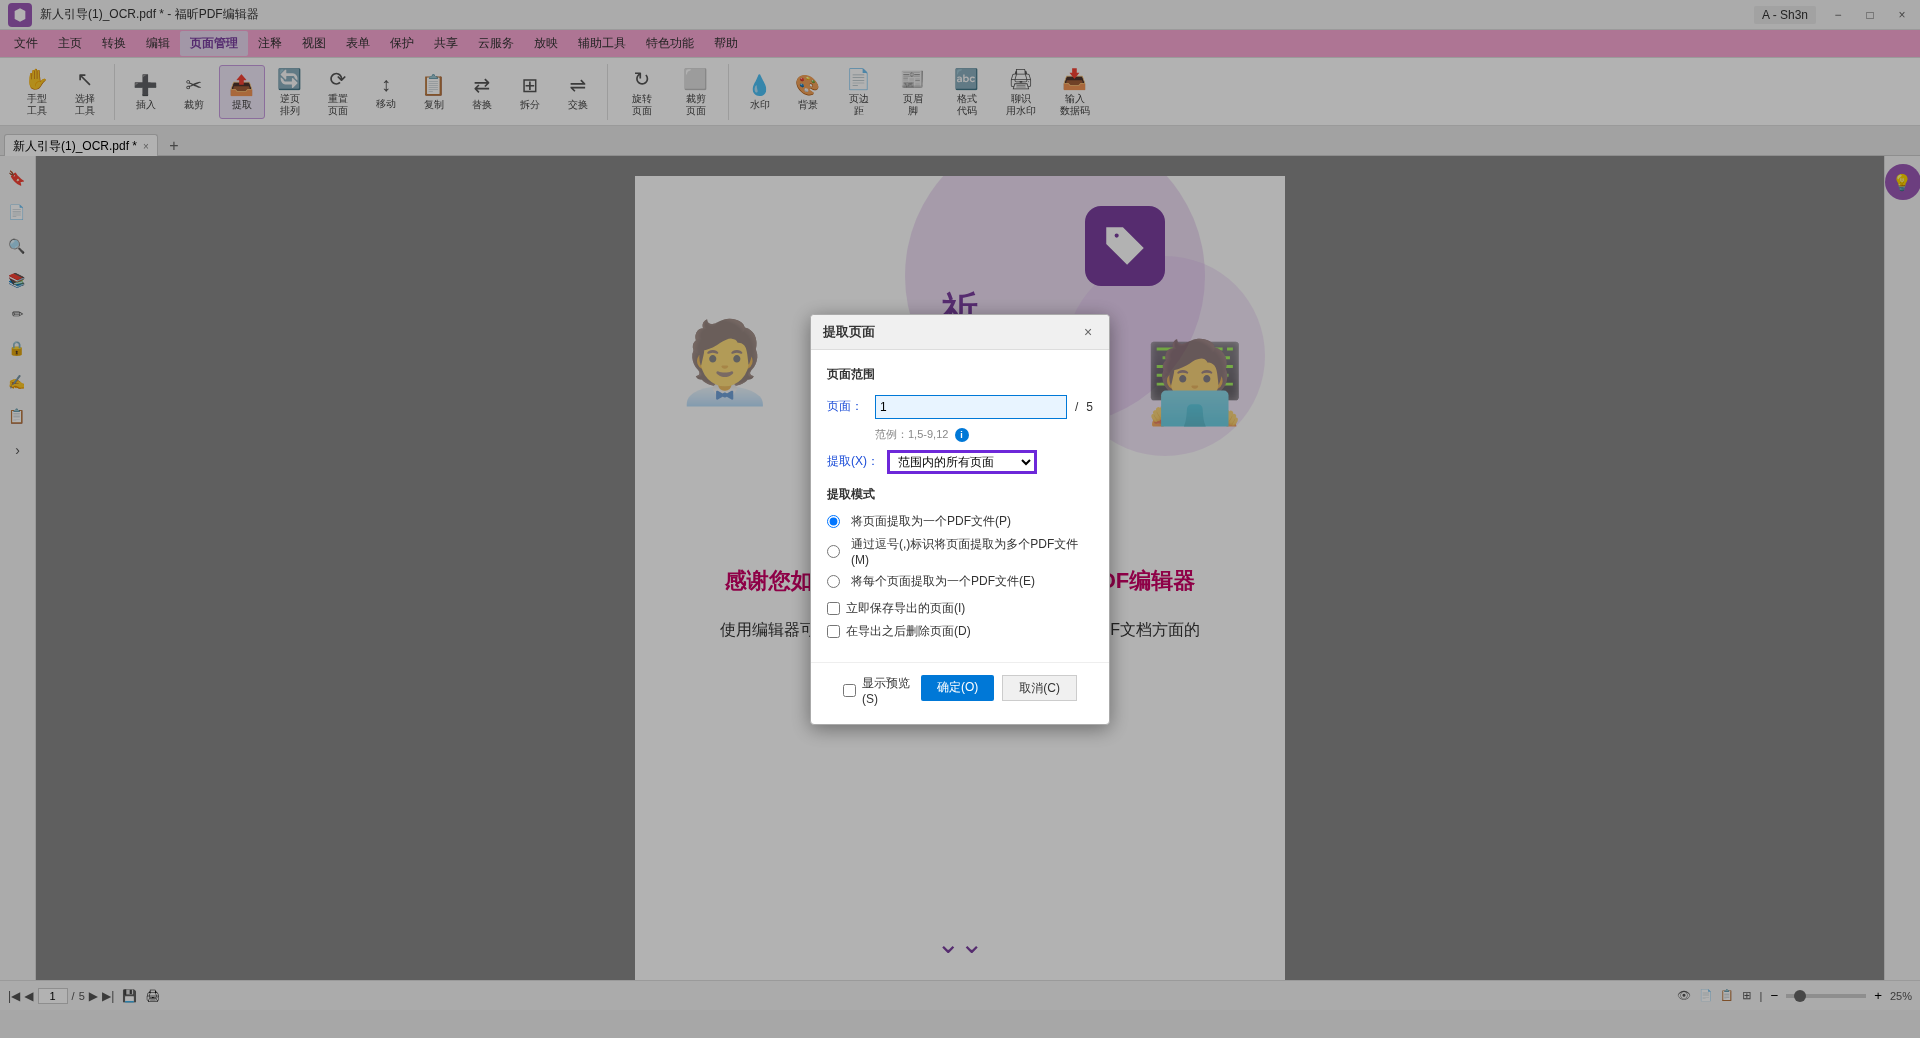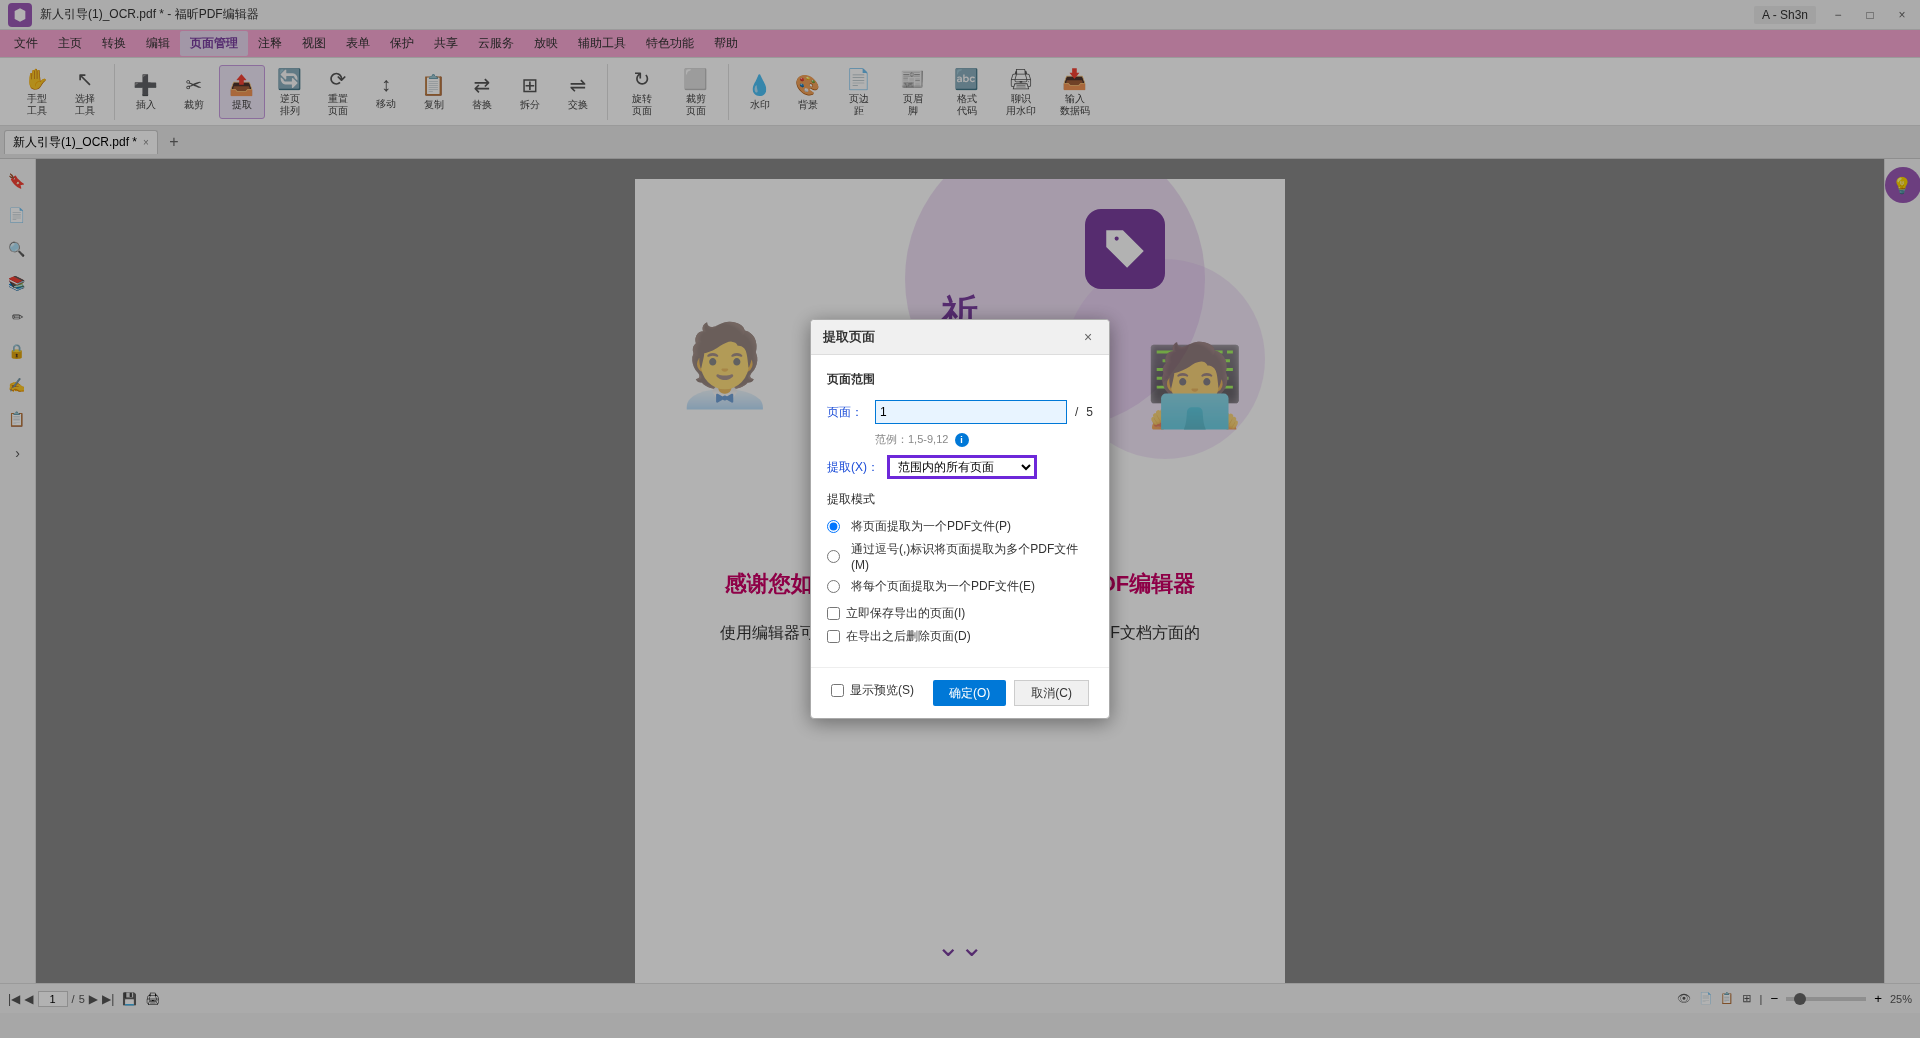--- a/index.html
+++ b/index.html
@@ -76,22 +76,22 @@
     }
     .tool-btn .icon { font-size: 20px; color: #555; }
     .tool-btn .label { font-size: 10px; color: #444; text-align: center; line-height: 1.2; }
     .tool-btn.wide { width: 52px; }
 
     
     #tabbar {
       height: 30px;
       background: #e8e8e8;
       display: flex;
-      align-items: center;
-      padding: 16px 4px;
+      align-items: flex-start;
+      padding: 8px 4px;
       border-bottom: 1px solid #ccc;
     }
     .doc-tab {
       height: 24px;
       background: white;
       border: 1px solid #ccc;
       border-bottom: none;
       border-radius: 3px 3px 0 0;
       display: flex;
       align-items: center;
@@ -354,21 +354,21 @@
       height: 24px;
       border: 3px solid #6d28d9;
       padding: 0 4px;
       font-size: 12px;
       background: white;
       min-width: 150px;
     }
 
     .section-divider {
       font-size: 12px;
-      font-weight: normal;
+      font-weight: bold;
       color: #333;
       margin-bottom: 10px;
     }
 
     .radio-row {
       display: flex;
       align-items: center;
       gap: 11px;
       margin-bottom: 6px;
       font-size: 12px;
@@ -383,21 +383,21 @@
       margin-bottom: 6px;
       font-size: 12px;
       color: #333;
     }
     .checkbox-row input[type="checkbox"] { cursor: pointer; }
 
     .dialog-footer {
       display: flex;
       justify-content: flex-end;
       gap: 8px;
-      padding: 12px 20px;
+      padding: 12px 32px;
       border-top: 1px solid #eee;
     }
     .btn-ok {
       background: #0078d7;
       color: white;
       border: none;
       padding: 4px 16px;
       font-size: 12px;
       cursor: pointer;
       border-radius: 2px;

